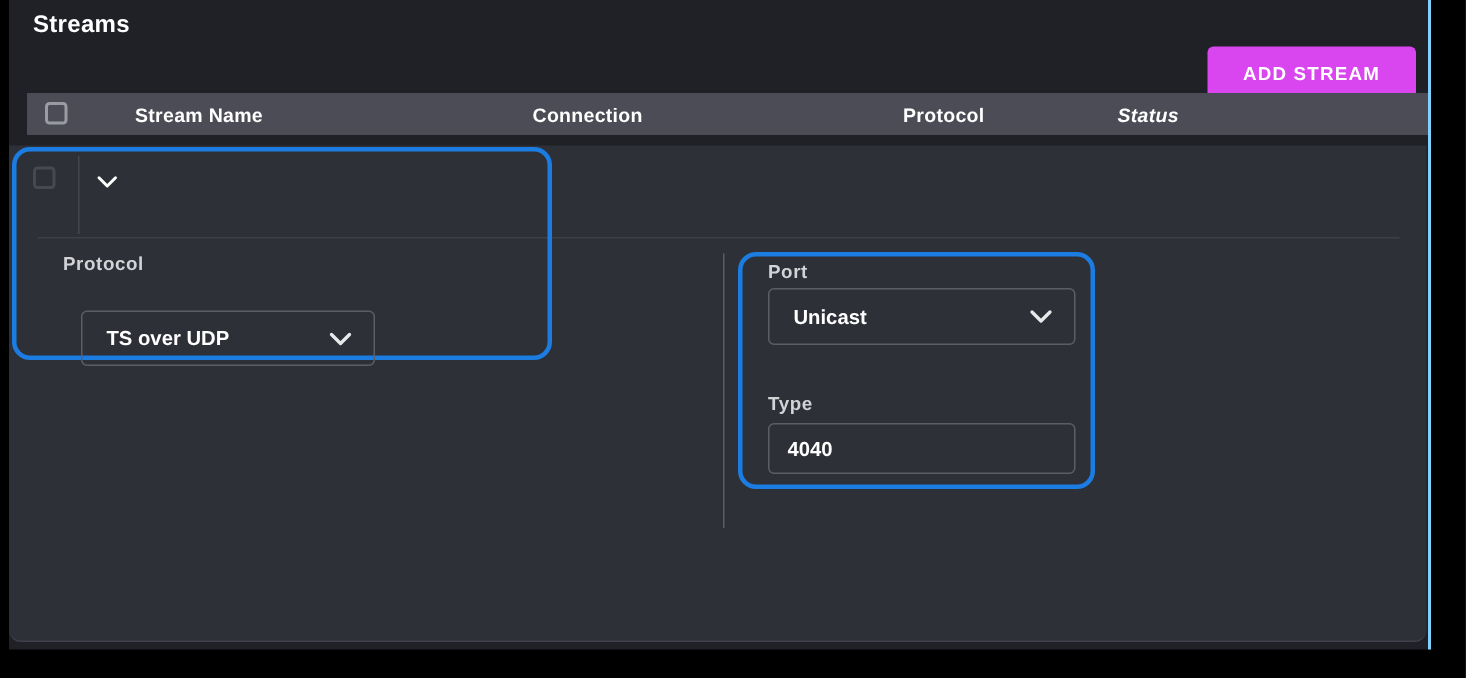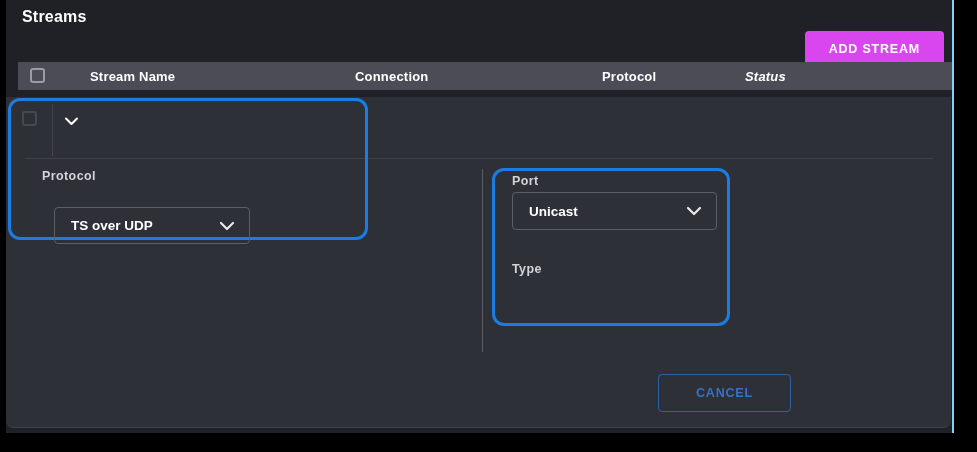--- a/index.html
+++ b/index.html
@@ -161,18 +161,18 @@
     <div class="dropdown type-dd">
       <span>Unicast</span>
       <span class="chev">
         <svg width="16" height="10" viewBox="0 0 16 10">
           <polyline points="2,2 8,8 14,2" fill="none" stroke="#e8e9ea" stroke-width="2.2" stroke-linecap="round" stroke-linejoin="round"></polyline>
         </svg>
       </span>
     </div>
 
     <div class="field-label port-label">Type</div>
+    <input class="field port-input" value="4040" style="">
 
-    <button class="btn cancel-btn">CANCEL</button>
 
   </div>
 
 </div>
 
 </body></html>

